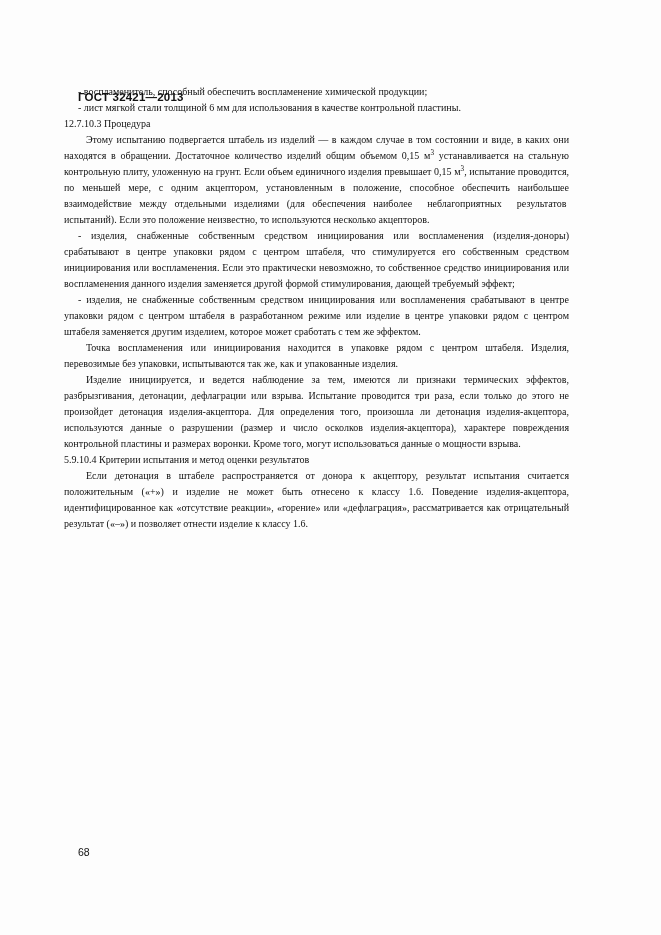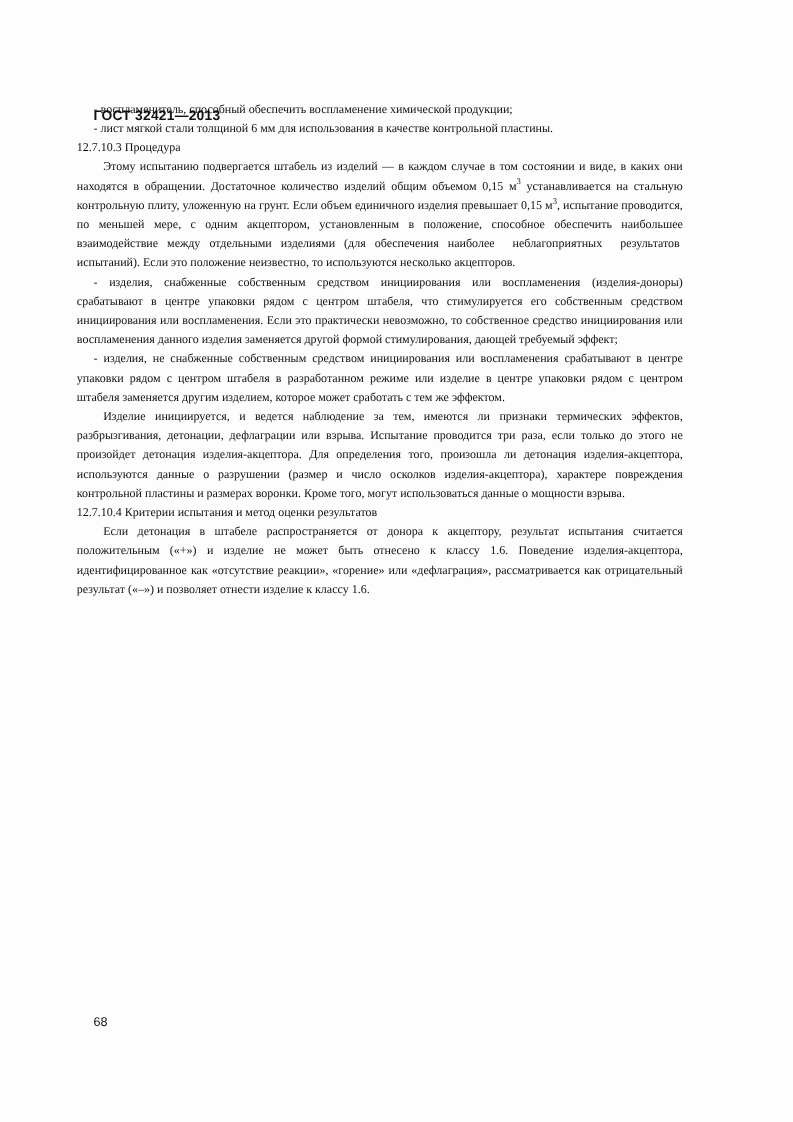--- a/index.html
+++ b/index.html
@@ -88,24 +88,25 @@
 
     <p class="noindent">12.7.10.3 Процедура</p>
 
     <p class="indent">Этому испытанию подвергается штабель из изделий — в каждом случае в том состоянии и виде, в каких они находятся в обращении. Достаточное количество изделий общим объемом 0,15&nbsp;м<sup>3</sup> устанавливается на стальную контрольную плиту, уложенную на грунт. Если объем единичного изделия превышает 0,15&nbsp;м<sup>3</sup>, испытание проводится, по меньшей мере, с одним акцептором, установленным в положение, способное обеспечить наибольшее взаимодействие между отдельными изделиями (для обеспечения наиболее&nbsp; неблагоприятных&nbsp; результатов&nbsp; испытаний). Если это положение неизвестно, то используются несколько акцепторов.</p>
 
 
     <p class="dash">- изделия, снабженные собственным средством инициирования или воспламенения (изделия-доноры) срабатывают в центре упаковки рядом с центром штабеля, что стимулируется его собственным средством инициирования или воспламенения. Если это практически невозможно, то собственное средство инициирования или воспламенения данного изделия заменяется другой формой стимулирования, дающей требуемый эффект;</p>
 
     <p class="dash">- изделия, не снабженные собственным средством инициирования или воспламенения срабатывают в центре упаковки рядом с центром штабеля в разработанном режиме или изделие в центре упаковки рядом с центром штабеля заменяется другим изделием, которое может сработать с тем же эффектом.</p>
 
+    <p class="indent">Точка воспламенения или инициирования находится в упаковке рядом с центром штабеля. Изделия, перевозимые без упаковки, испытываются так же, как и упакованные изделия.</p>
 
     <p class="indent">Изделие инициируется, и ведется наблюдение за тем, имеются ли признаки термических эффектов, разбрызгивания, детонации, дефлаграции или взрыва. Испытание проводится три раза, если только до этого не произойдет детонация изделия-акцептора. Для определения того, произошла ли детонация изделия-акцептора, используются данные о разрушении (размер и число осколков изделия-акцептора), характере повреждения контрольной пластины и размерах воронки. Кроме того, могут использоваться данные о мощности взрыва.</p>
 
-    <p class="noindent">12.7.10.4 Критерии испытания и метод оценки результатов</p>
+    <p class="noindent">5.9.10.4 Критерии испытания и метод оценки результатов</p>
 
     <p class="indent">Если детонация в штабеле распространяется от донора к акцептору, результат испытания считается положительным («+») и изделие не может быть отнесено к классу 1.6. Поведение изделия-акцептора, идентифицированное как «отсутствие реакции», «горение» или «дефлаграция», рассматривается как отрицательный результат («–») и позволяет отнести изделие к классу 1.6.</p>
 
   </div>
 
   <div class="footer">68</div>
 
 </div>
 
 </body></html>

